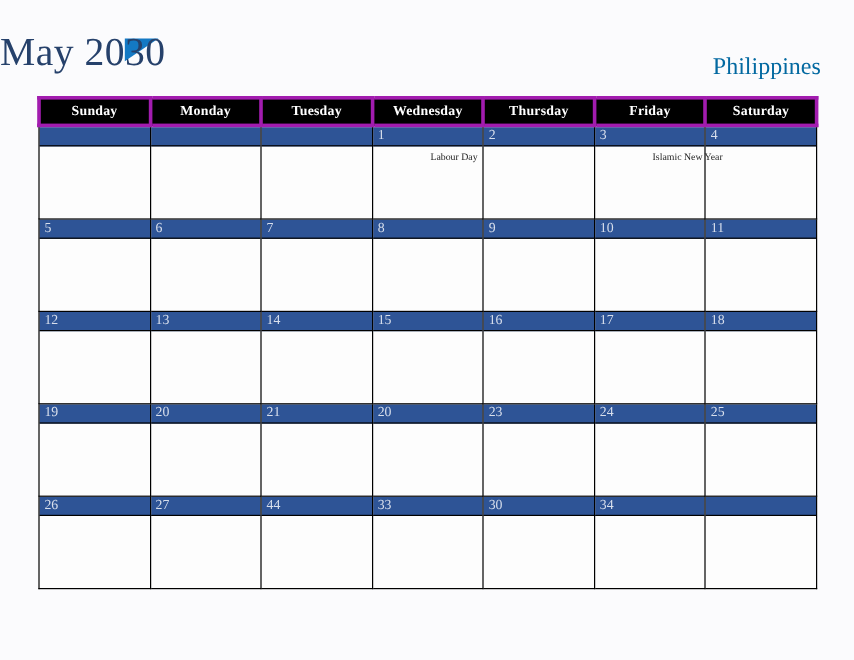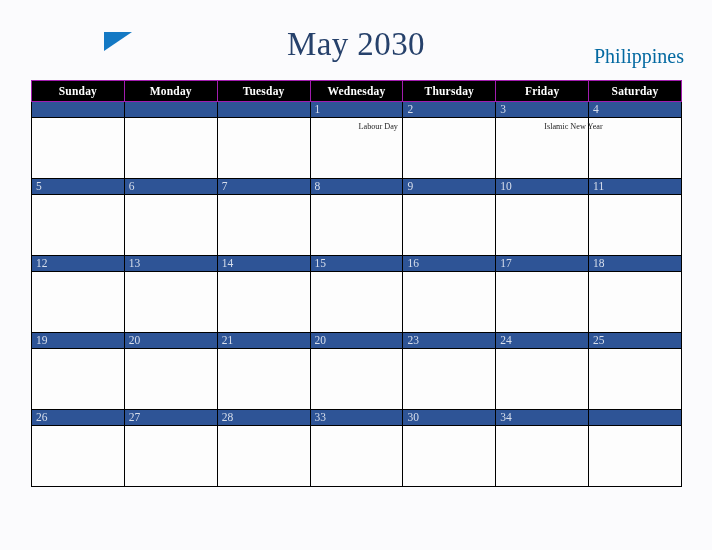--- a/index.html
+++ b/index.html
@@ -59,21 +59,20 @@
     font-size: 22px;
     color: #1479c4;
     margin-left: 53px;
     margin-top: -1px;
   }
   .title {
     position: absolute;
     left: 0;
     top: 26px;
     width: 712px;
-    text-align: center;
     font-size: 33px;
     color: #26416b;
     letter-spacing: 0.4px;
   }
   .country {
     position: absolute;
     right: 28px;
     top: 45px;
     font-size: 20px;
     color: #0369a1;
@@ -90,21 +89,21 @@
   }
   .calendar th {
     background: #000000;
     color: #ffffff;
     font-size: 11.5px;
     font-weight: bold;
     height: 20px;
     padding: 0;
     text-align: center;
     letter-spacing: 0.2px;
-    border: 1px solid #a21caf;
+    border: 3px solid #a21caf;
   }
   .calendar td {
     padding: 0;
     vertical-align: top;
     height: 76px;
     background: #fdfdfd;
     border-left: 1px solid #000000;
     border-right: 1px solid #000000;
     border-bottom: 1px solid #000000;
     border-top: 0;
@@ -292,21 +291,21 @@
         <tr>
           <td>
             <span class="daynum">26</span>
             <span class="events"></span>
           </td>
           <td>
             <span class="daynum">27</span>
             <span class="events"></span>
           </td>
           <td>
-            <span class="daynum">28</span>
+            <span class="daynum">44</span>
             <span class="events"></span>
           </td>
           <td>
             <span class="daynum">33</span>
             <span class="events"></span>
           </td>
           <td>
             <span class="daynum">30</span>
             <span class="events"></span>
           </td>

